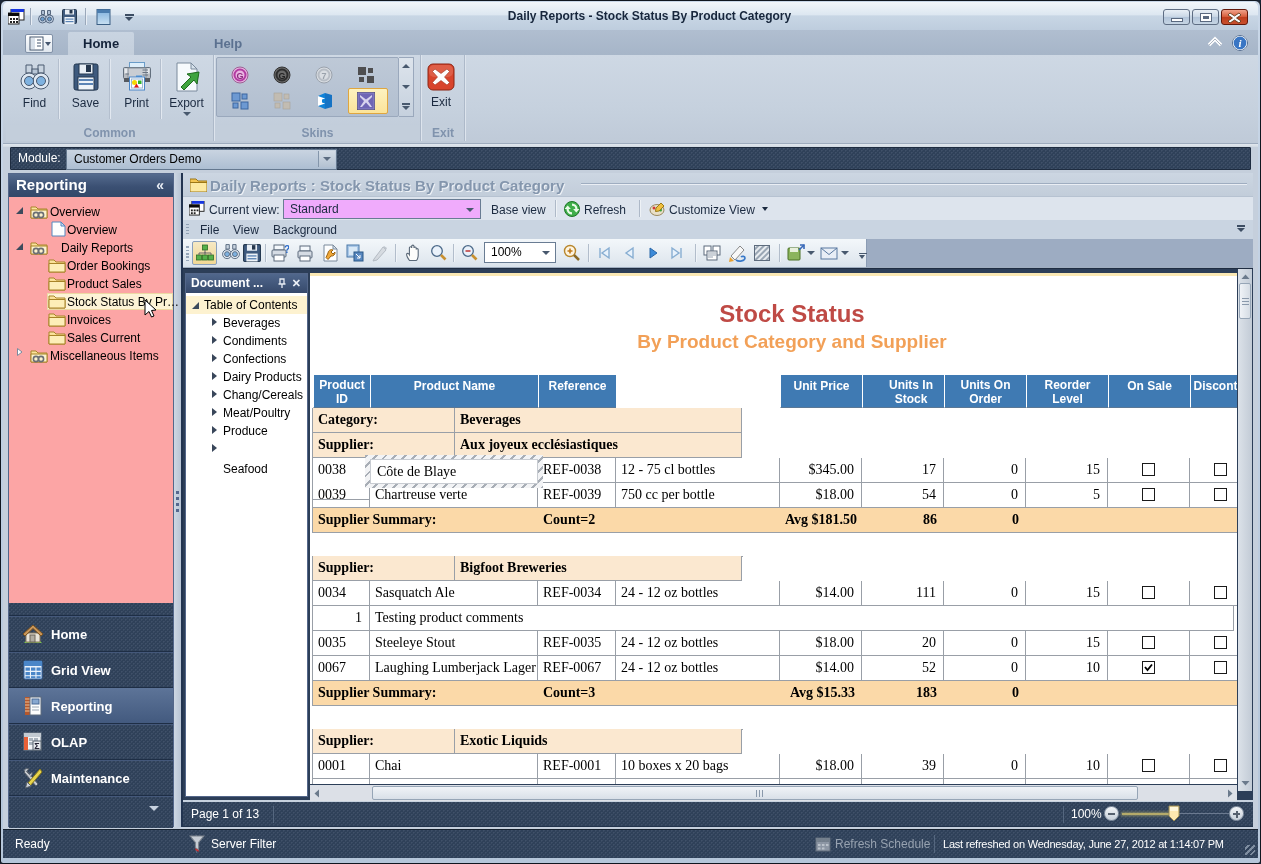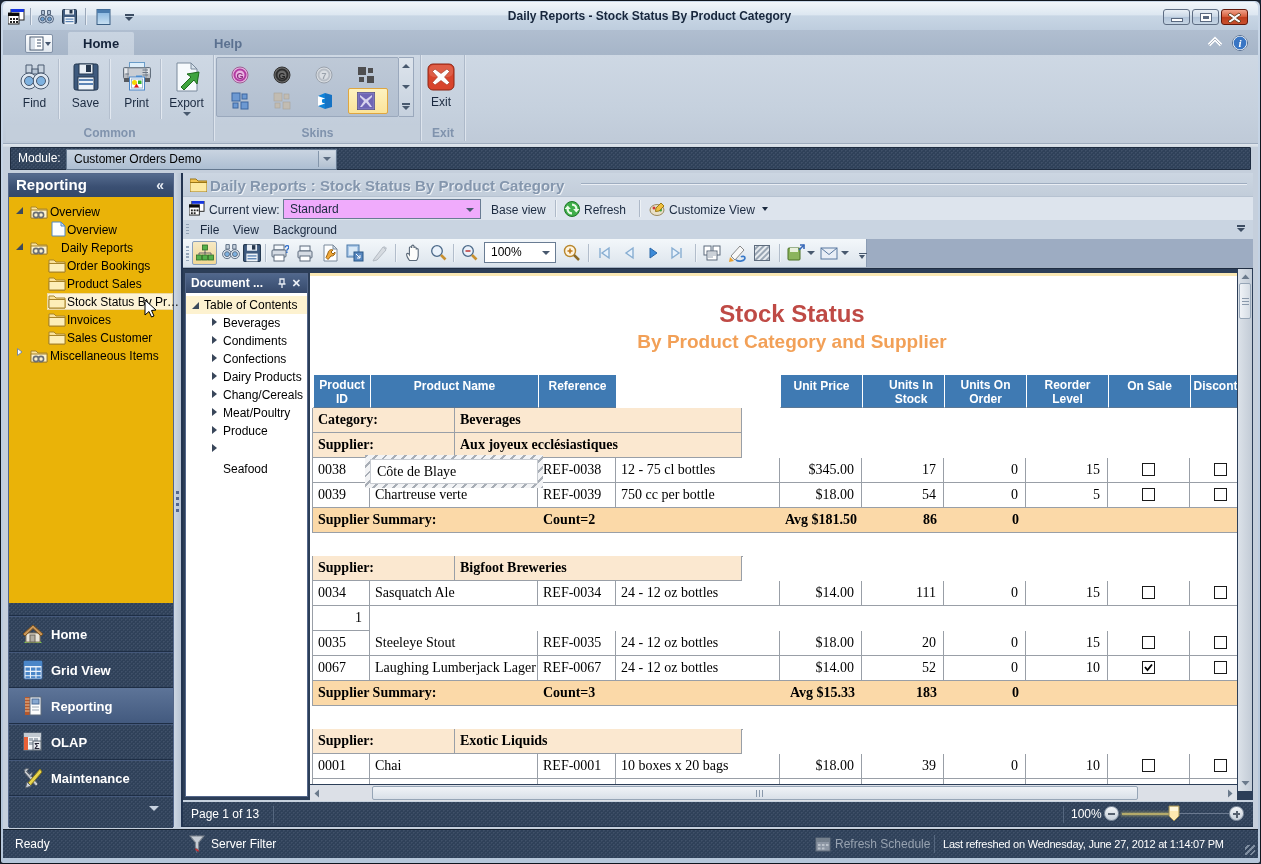--- a/index.html
+++ b/index.html
@@ -22,21 +22,21 @@
 .rbtn { position:absolute; top:2px; width:47px; height:66px; text-align:center; color:#1b2a40; font-size:12px; }
 .rbtn svg { display:block; margin:4px auto 3px; }
 .rsep { position:absolute; top:4px; width:1px; height:60px; background:#b4bfce; box-shadow:1px 0 0 #e2e8f0; }
 .gsep { position:absolute; top:0px; width:1px; height:86px; background:#adb9c9; box-shadow:1px 0 0 #dde4ed; }
 #gallery { left:213px; top:2px; width:183px; height:60px; border:1px solid #9aa8bc; background:linear-gradient(#bec9d7,#b2bfd0); border-radius:2px; }
 #galscroll { left:396px; top:2px; width:15px; height:60px; border:1px solid #9aa8bc; border-left:none; background:linear-gradient(#dde4ec,#c6d1de); }
 .skicon { position:absolute; width:18px; height:18px; }
 #skinsel { left:345px; top:33px; width:40px; height:26px; background:linear-gradient(#fdf2c0,#fbe49a); border:1px solid #dfa640; border-radius:2px; }
 #modlabel { left:18px; top:151px; color:#fff; font-size:12px; }
 #moddd { left:66px; top:149px; width:271px; height:21px; background:linear-gradient(#c9d4e1,#adbed2); border:1px solid #64788f; color:#000; line-height:19px; padding-left:7px; font-size:12px; }
-#lpanel { left:8px; top:173px; width:166px; height:654px; border:1px solid #54678a; background:#eab308; }
+#lpanel { left:8px; top:173px; width:166px; height:654px; border:1px solid #54678a; background:#fca5a5; }
 #lphead { left:0; top:0; width:164px; height:23px; background:linear-gradient(#556b8e,#3b5073 55%,#334869); color:#fff; font-weight:bold; font-size:15px; line-height:22px; padding-left:7px; }
 .trow { position:absolute; left:0; width:164px; height:18px; line-height:18px; font-size:12px; color:#000; white-space:nowrap; z-index:3; }
 #navarea { left:0; top:429px; width:164px; height:225px; }
 .navitem { position:absolute; left:0; width:164px; height:36px; color:#fff; font-weight:bold; font-size:13px; }
 .navitem .lbl { position:absolute; left:42px; top:11px; }
 .navitem svg { position:absolute; left:13px; top:7px; }
 .navsep { position:absolute; left:0; width:164px; height:1px; background:#1e2e45; box-shadow:0 1px 0 #44587a; }
 .navitem.sel { background:linear-gradient(#5d7498,#42597e); }
 #mpanel { left:183px; top:173px; width:1070px; height:654px; background:#c6d1de; }
 #mcap { left:0; top:0; width:1070px; height:23px; background:linear-gradient(#ccd6e2,#c2cdda); }
@@ -342,21 +342,21 @@
         </g>
     </svg>
     <div class="trow" style="top:29px; left:41px;">Overview</div>
     <div class="trow" style="top:47px; left:58px;">Overview</div>
     <div class="trow" style="top:65px; left:41px;margin-left:11px;">Daily Reports</div>
     <div class="trow" style="top:83px; left:58px;">Order Bookings</div>
     <div class="trow" style="top:101px; left:58px;">Product Sales</div>
     <div class="abs" style="left:38px; top:119px; width:126px; height:17px; background:#fdf3d6; border:1px solid #ecd9a4;"></div>
     <div class="trow" style="top:119px; left:58px;">Stock Status By Pr…</div>
     <div class="trow" style="top:137px; left:58px;">Invoices</div>
-    <div class="trow" style="top:155px; left:58px;">Sales Customer</div>
+    <div class="trow" style="top:155px; left:58px;">Sales Current</div>
     <div class="trow" style="top:173px; left:41px;">Miscellaneous Items</div>
     <svg class="abs" style="left:133px; top:125px; z-index:4;" width="16" height="22" viewBox="0 0 16 22">
         <path d="M3 1 L3 16 L7 12.5 L9.5 18 L12 17 L9.5 11.5 L14 11 Z" fill="#fff" stroke="#000" stroke-width="1"></path>
       </svg>
     <div class="abs dots" id="navarea">
       <div class="navsep" style="top:12px;"></div>
       <div class="navitem" style="top:13px;">
           <svg width="22" height="22" viewBox="0 0 22 22">
             <path d="M2 20 h18 l-2-2 h-14 z" fill="#7cc24e"></path>
             <path d="M4 10 h14 v9 h-14 z" fill="#e8e4da" stroke="#8a7b5e"></path>
@@ -673,21 +673,21 @@
         <div class="rc hd" style="left:634px;top:101px;width:82px;height:34px;padding-top:3px;">Units On<br>Order</div>
         <div class="rc hd" style="left:716px;top:101px;width:82px;height:34px;padding-top:3px;">Reorder<br>Level</div>
         <div class="rc hd" style="left:798px;top:101px;width:82px;height:34px;padding-top:4px;">On Sale</div>
         <div class="rc hd" style="left:880px;top:101px;width:82px;height:34px;padding-top:4px;">Discontinued</div>
         <div class="rc cream" style="left:3px;top:135px;width:142px;height:25px;">Category:</div>
         <div class="rc cream" style="left:145px;top:135px;width:287px;height:25px;">Beverages</div>
         <div class="rc blank" style="left:432px;top:135px;width:492px;height:25px;"></div>
         <div class="rc cream" style="left:3px;top:160px;width:142px;height:25px;">Supplier:</div>
         <div class="rc cream" style="left:145px;top:160px;width:287px;height:25px;">Aux joyeux ecclésiastiques</div>
         <div class="rc blank" style="left:432px;top:160px;width:492px;height:25px;"></div>
-        <div class="rc dc" style="left:3px;top:185px;width:57px;height:25px;">0038</div>
+        <div class="rc dc" style="left:3px;top:185px;width:57px;height:42px;">0038</div>
         <div class="rc dc" style="left:60px;top:185px;width:168px;height:25px;">Côte de Blaye</div>
         <div class="rc dc" style="left:228px;top:185px;width:78px;height:25px;">REF-0038</div>
         <div class="rc dc" style="left:306px;top:185px;width:164px;height:25px;">12 - 75 cl bottles</div>
         <div class="rc dc num" style="left:470px;top:185px;width:82px;height:25px;">$345.00</div>
         <div class="rc dc num" style="left:552px;top:185px;width:82px;height:25px;">17</div>
         <div class="rc dc num" style="left:634px;top:185px;width:82px;height:25px;">0</div>
         <div class="rc dc num" style="left:716px;top:185px;width:82px;height:25px;">15</div>
         <div class="rc dc ctr" style="left:798px;top:185px;width:82px;height:25px;"><span class="cbx"></span></div>
         <div class="rc dc ctr" style="text-align:left;padding-left:24px;left:880px;top:185px;width:82px;height:25px;"><span class="cbx"></span></div>
         <div class="rc dc" style="left:3px;top:210px;width:57px;height:25px;">0039</div>
@@ -717,20 +717,21 @@
         <div class="rc dc" style="left:60px;top:308px;width:168px;height:25px;">Sasquatch Ale</div>
         <div class="rc dc" style="left:228px;top:308px;width:78px;height:25px;">REF-0034</div>
         <div class="rc dc" style="left:306px;top:308px;width:164px;height:25px;">24 - 12 oz bottles</div>
         <div class="rc dc num" style="left:470px;top:308px;width:82px;height:25px;">$14.00</div>
         <div class="rc dc num" style="left:552px;top:308px;width:82px;height:25px;">111</div>
         <div class="rc dc num" style="left:634px;top:308px;width:82px;height:25px;">0</div>
         <div class="rc dc num" style="left:716px;top:308px;width:82px;height:25px;">15</div>
         <div class="rc dc ctr" style="left:798px;top:308px;width:82px;height:25px;"><span class="cbx"></span></div>
         <div class="rc dc ctr" style="text-align:left;padding-left:24px;left:880px;top:308px;width:82px;height:25px;"><span class="cbx"></span></div>
         <div class="rc dc num" style="left:3px;top:333px;width:57px;height:25px;">1</div>
+        <div class="rc dc" style="left:60px;top:333px;width:864px;height:25px;">Testing product comments</div>
         <div class="rc dc" style="left:3px;top:358px;width:57px;height:25px;">0035</div>
         <div class="rc dc" style="left:60px;top:358px;width:168px;height:25px;">Steeleye Stout</div>
         <div class="rc dc" style="left:228px;top:358px;width:78px;height:25px;">REF-0035</div>
         <div class="rc dc" style="left:306px;top:358px;width:164px;height:25px;">24 - 12 oz bottles</div>
         <div class="rc dc num" style="left:470px;top:358px;width:82px;height:25px;">$18.00</div>
         <div class="rc dc num" style="left:552px;top:358px;width:82px;height:25px;">20</div>
         <div class="rc dc num" style="left:634px;top:358px;width:82px;height:25px;">0</div>
         <div class="rc dc num" style="left:716px;top:358px;width:82px;height:25px;">15</div>
         <div class="rc dc ctr" style="left:798px;top:358px;width:82px;height:25px;"><span class="cbx"></span></div>
         <div class="rc dc ctr" style="text-align:left;padding-left:24px;left:880px;top:358px;width:82px;height:25px;"><span class="cbx"></span></div>

